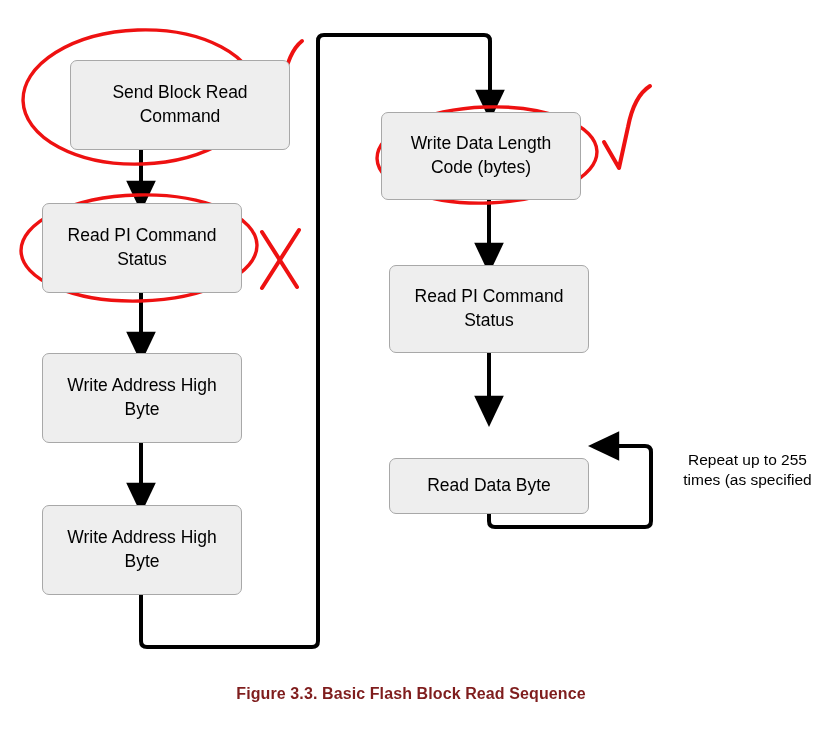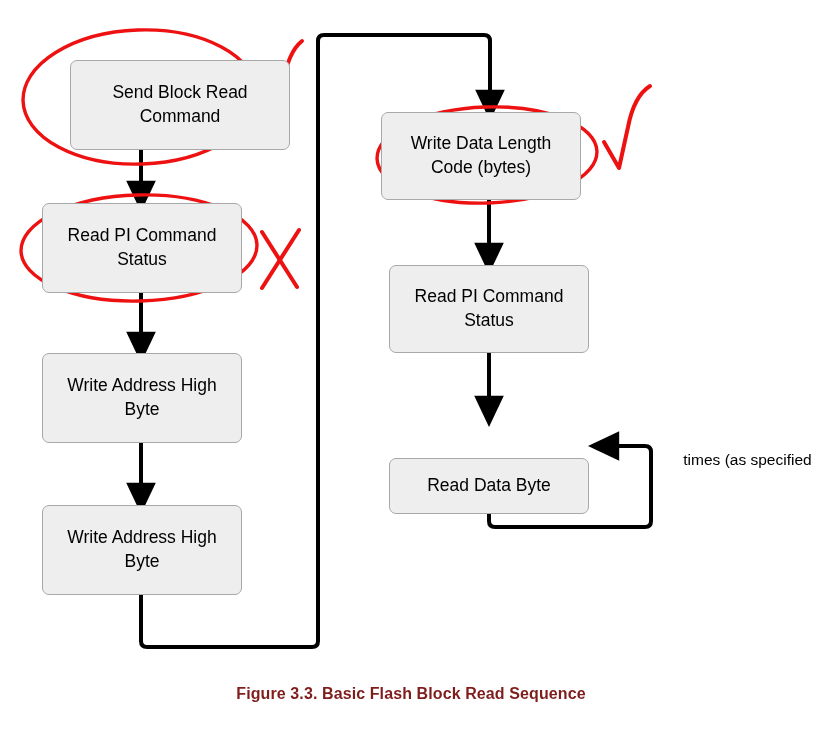--- a/index.html
+++ b/index.html
@@ -139,18 +139,19 @@
 
   <div class="flow-box" style="left:389px; top:265px; width:200px; height:88px;">
     <span class="box-label">Read PI Command Status</span>
   </div>
 
   <div class="flow-box" style="left:389px; top:418px; width:200px; height:56px;margin-top:40px;">
     <span class="box-label">Read Data Byte</span>
   </div>
 
   <div class="annotation-note" style="left:665px; top:450px; width:165px;">
+    <div>Repeat up to 255</div>
     <div>times (as specified</div>
   </div>
 
   <div id="figure-caption">Figure 3.3.  Basic Flash Block Read Sequence</div>
 
 </div>
 
 </body></html>

